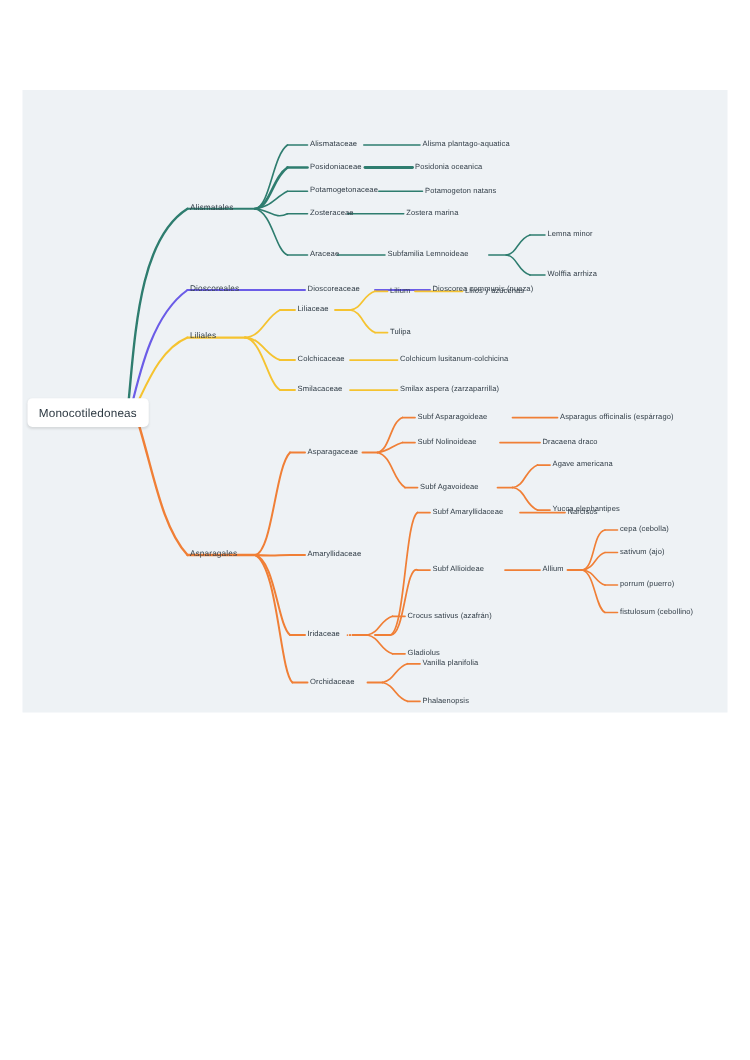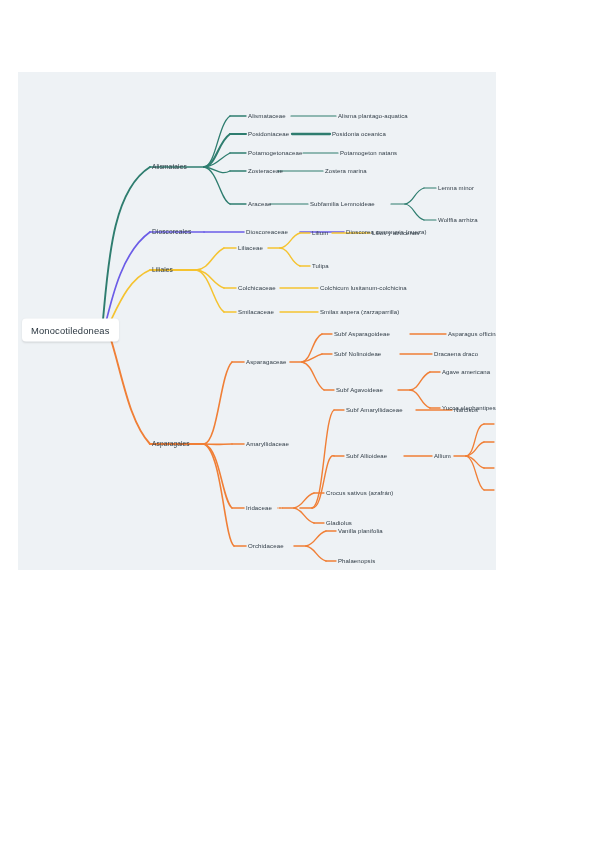--- a/index.html
+++ b/index.html
@@ -3,21 +3,21 @@
 <meta charset="utf-8">
 <style>
   html, body {
     margin: 0;
     padding: 0;
     background: #ffffff;
     font-family: "Liberation Sans", sans-serif;
   }
   #page {
     position: relative;
-    width: 496px;
+    width: 600px;
     height: 848px;
     background: #ffffff;
     overflow: hidden;
   }
   #canvas {
     position: absolute;
     left: 18px;
     top: 72px;
     width: 564px;
     height: 498px;

